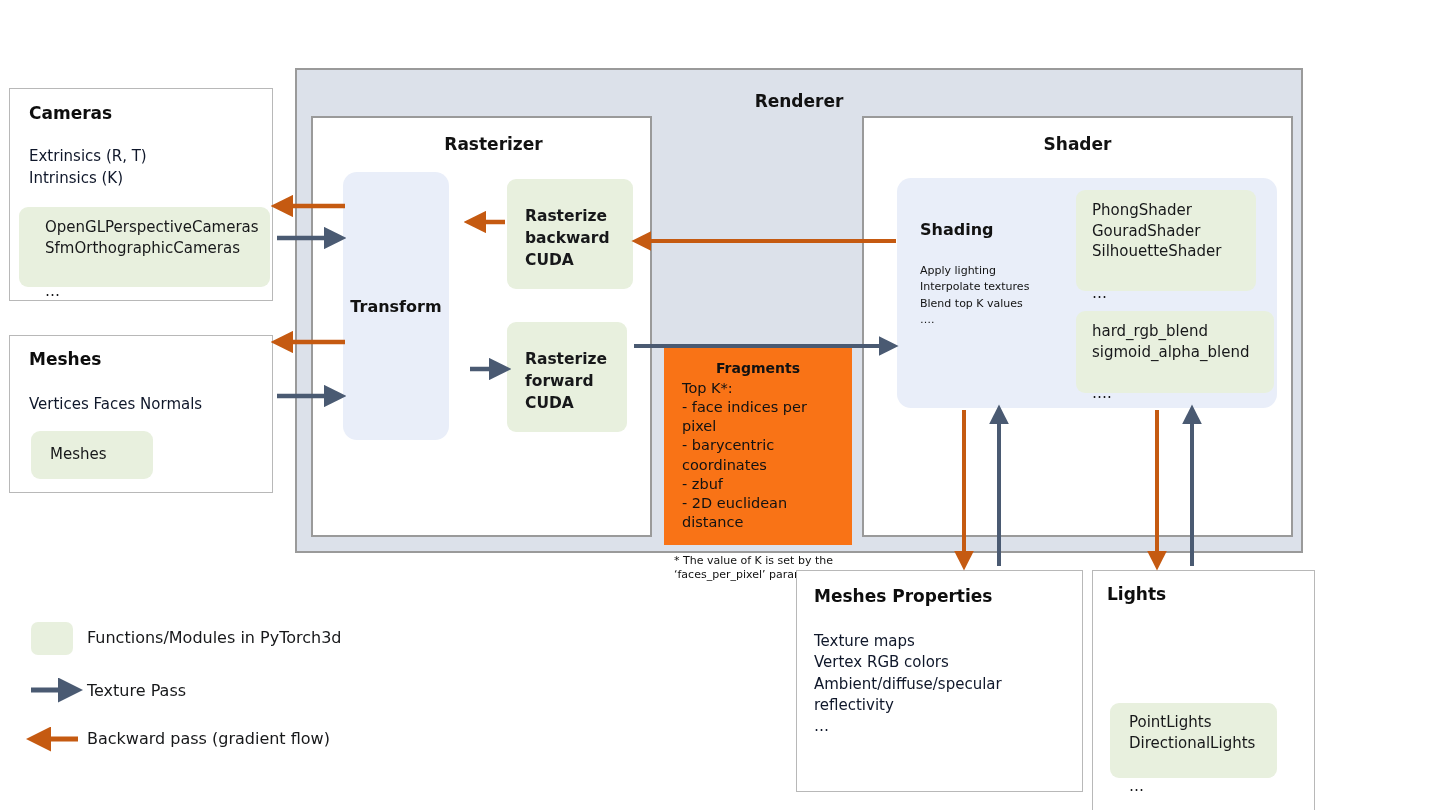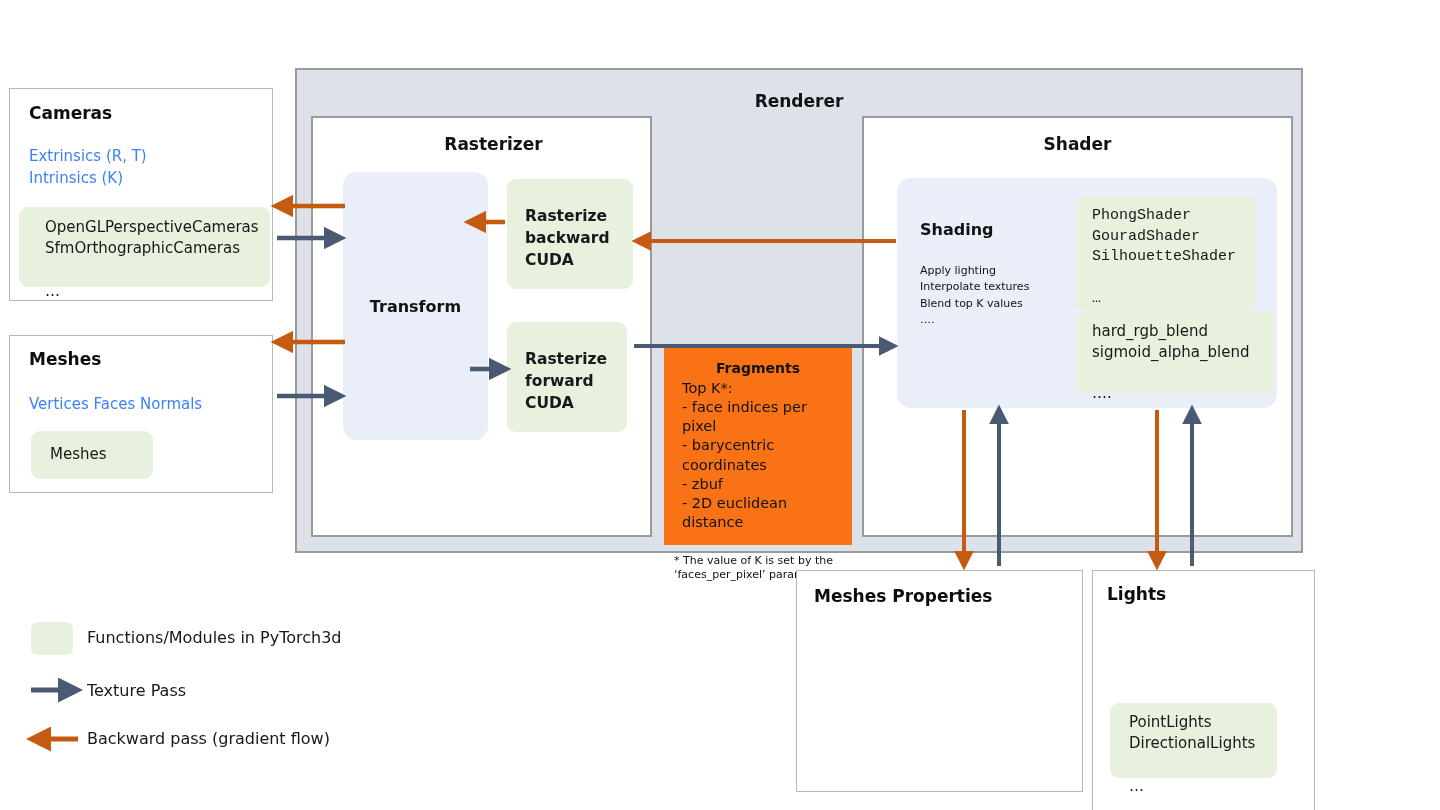--- a/index.html
+++ b/index.html
@@ -21,21 +21,21 @@
     border: 1px solid #b8b8b8;
   }
   .panel-title {
     font-weight: bold;
     font-size: 17px;
     color: #0d0d0d;
   }
   .panel-body {
     font-size: 15px;
     line-height: 1.45;
-    color: #3b82f6;
+    color: #0f172a;
     white-space: pre-line;
   }
 
   
   .chip {
     background: #e8f0de;
     border-radius: 9px;
     font-size: 15px;
     line-height: 1.45;
     color: #17181a;
@@ -116,21 +116,21 @@
 <body>
 
 <div class="abs" id="renderer-container" style="left:295px; top:68px; width:1008px; height:485px;">
   <div class="abs" id="renderer-title" style="left:0; top:21px;">Renderer</div>
 </div>
 
 <div class="abs inner-panel" style="left:311px; top:116px; width:341px; height:421px;">
   <div class="abs inner-title" style="left:12px; top:16px;">Rasterizer</div>
 </div>
 
-<div class="abs blue-region" style="left:343px; top:172px; width:145px; height:268px; display:flex; align-items:center; justify-content:center;">
+<div class="abs blue-region" style="left:343px; top:172px; width:106px; height:268px; display:flex; align-items:center; justify-content:center;">
   <span style="font-weight:bold; font-size:16px;">Transform</span>
 </div>
 
 <div class="abs chip" style="left:507px; top:179px; width:126px; height:110px; font-weight:bold; font-size:15.5px; line-height:1.42; padding:26px 0 0 18px;">Rasterize
 backward
 CUDA</div>
 
 <div class="abs chip" style="left:507px; top:322px; width:120px; height:110px; font-weight:bold; font-size:15.5px; line-height:1.42; padding:26px 0 0 18px;">Rasterize
 forward
 CUDA</div>
@@ -151,21 +151,21 @@
 </div>
 
 <div class="abs blue-region" style="left:897px; top:178px; width:380px; height:230px;"></div>
 
 <div class="abs" style="left:920px; top:220px; font-weight:bold; font-size:16px;">Shading</div>
 <div class="abs" style="left:920px; top:263px; font-size:11px; line-height:1.48; white-space:pre-line;">Apply lighting
 Interpolate textures
 Blend top K values
 ….</div>
 
-<div class="abs chip" style="left:1076px; top:196px; width:180px; height:114px; padding:10px 0 0 16px; line-height:1.38;font-family:Liberation Mono, monospace;">PhongShader
+<div class="abs chip" style="left:1076px; top:190px; width:180px; height:101px; padding:10px 0 0 16px; line-height:1.38;">PhongShader
 GouradShader
 SilhouetteShader
 
 …</div>
 <div class="abs chip" style="left:1076px; top:311px; width:198px; height:82px; padding:10px 0 0 16px; line-height:1.38;">hard_rgb_blend
 sigmoid_alpha_blend
 
 ….</div>
 
 <div class="abs panel" style="left:9px; top:88px; width:264px; height:213px;">
@@ -179,20 +179,24 @@
 </div>
 
 <div class="abs panel" style="left:9px; top:335px; width:264px; height:158px;">
   <div class="abs panel-title" style="left:19px; top:13px;">Meshes</div>
   <div class="abs panel-body" style="left:19px; top:58px;">Vertices   Faces   Normals</div>
   <div class="abs chip" style="left:21px; top:95px; width:122px; height:48px; padding:13px 0 0 19px;">Meshes</div>
 </div>
 
 <div class="abs panel" style="left:796px; top:570px; width:287px; height:222px;">
   <div class="abs panel-title" style="left:17px; top:15px;">Meshes Properties</div>
+  <div class="abs panel-body" style="left:17px; top:60px; line-height:1.42;">Texture maps
+Vertex RGB colors
+Ambient/diffuse/specular reflectivity
+…</div>
 </div>
 
 <div class="abs panel" style="left:1092px; top:570px; width:223px; height:276px;">
   <div class="abs panel-title" style="left:14px; top:13px;">Lights</div>
   <div class="abs chip" style="left:17px; top:132px; width:167px; height:75px; padding:9px 0 0 19px; line-height:1.42;">PointLights
 DirectionalLights
 
 …</div>
 </div>
 

